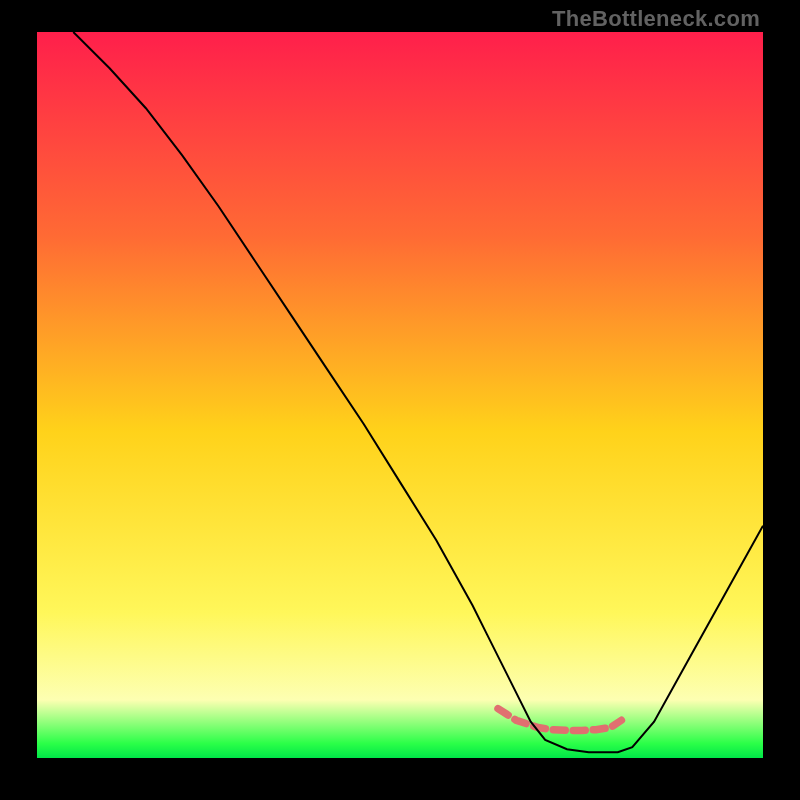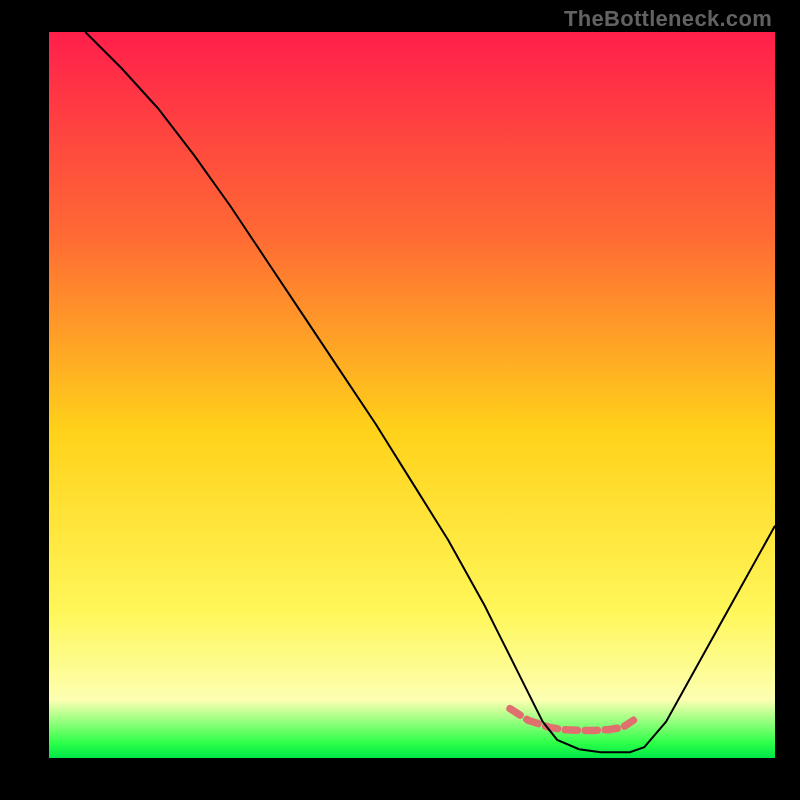--- a/index.html
+++ b/index.html
@@ -6,21 +6,21 @@
     margin: 0;
     padding: 0;
     width: 800px;
     height: 800px;
     background: #000000;
     overflow: hidden;
   }
   .frame {
     position: absolute;
     top: 0;
-    left: 12px;
+    left: 0;
     width: 772px;
     height: 800px;
     background: #000000;
     border-radius: 7px;
   }
   .watermark {
     position: absolute;
     top: 6px;
     right: 12px;
     font-family: Arial, Helvetica, sans-serif;

